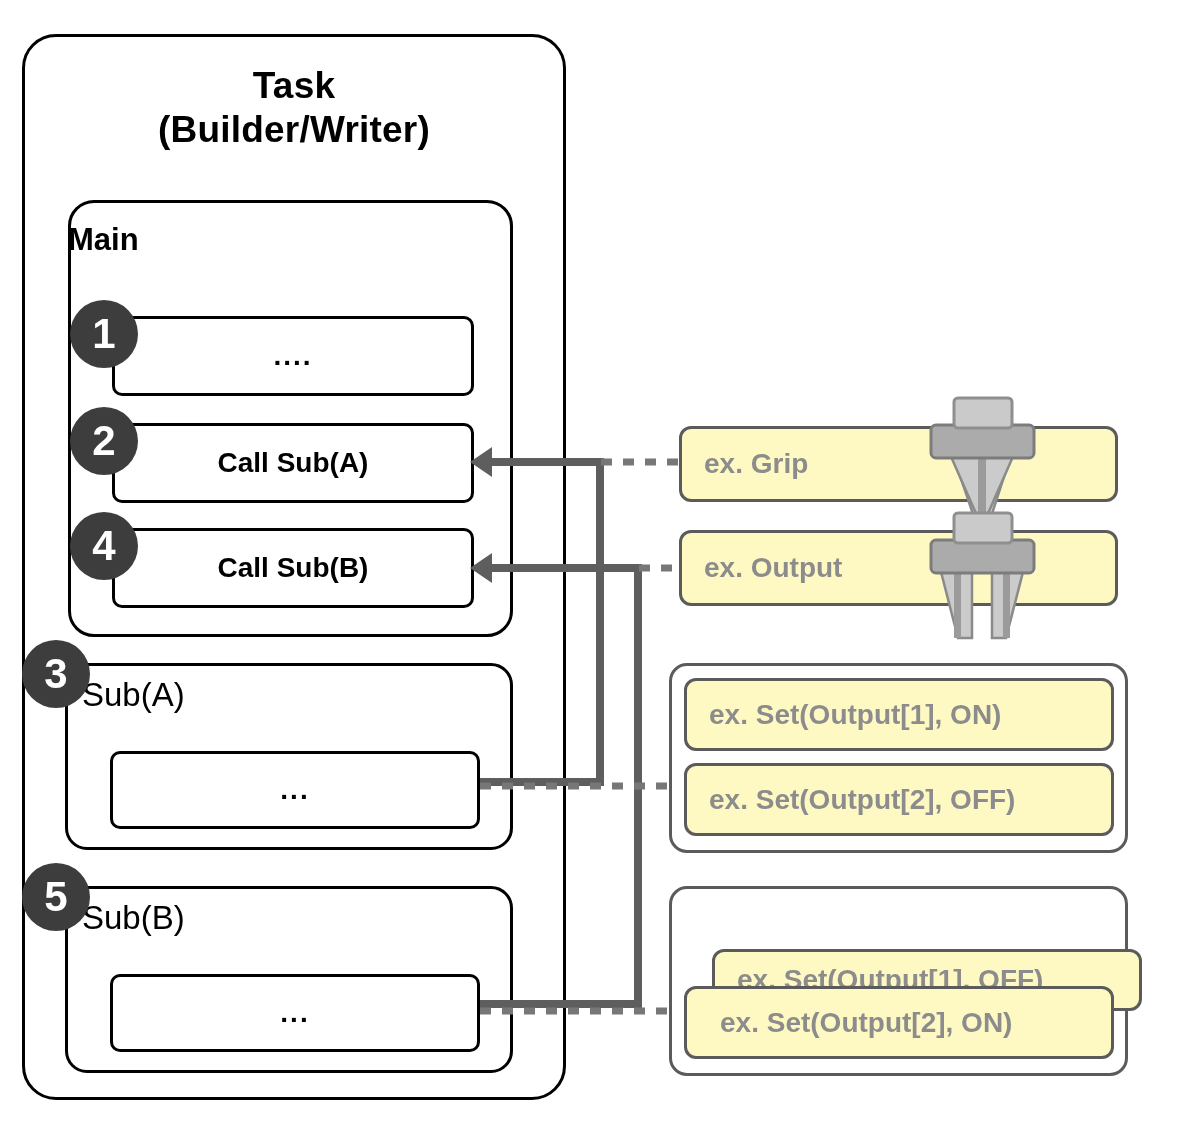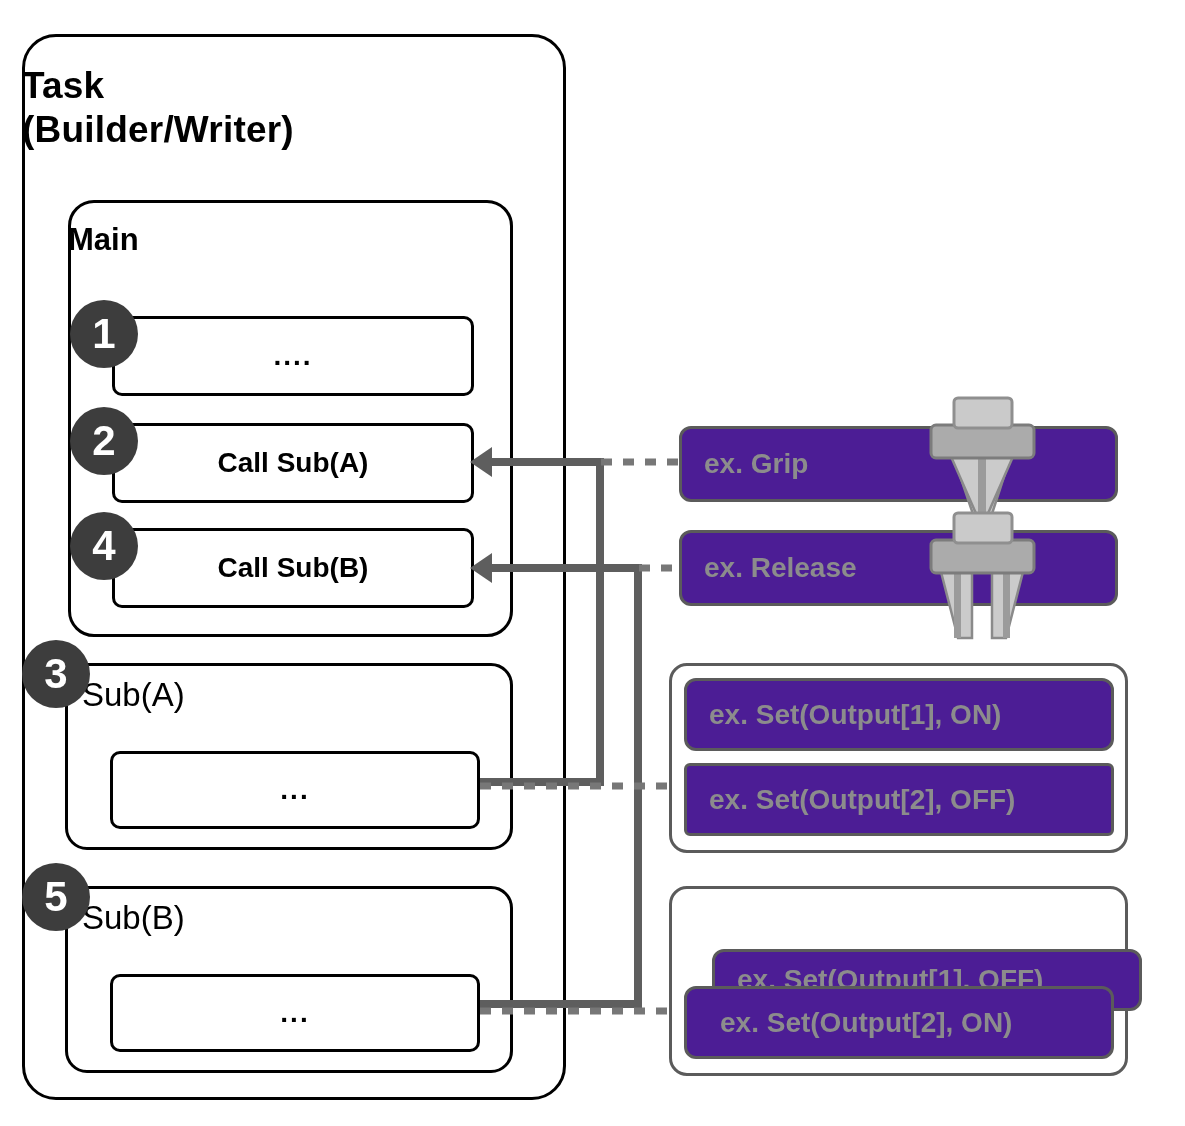--- a/index.html
+++ b/index.html
@@ -47,21 +47,21 @@
     border: 3px solid #000000;
     border-radius: 10px;
     display: flex;
     align-items: center;
     justify-content: center;
   }
 
   
   .hdr-title {
     position: absolute;
-    text-align: left;
+    text-align: center;
     font-weight: bold;
     color: #000000;
     line-height: 1.18;
     font-size: 37px;
     letter-spacing: 0.2px;
   }
   .main-title {
     position: absolute;
     text-align: left;
     font-weight: bold;
@@ -104,21 +104,21 @@
     z-index: 40;
     line-height: 1;
   }
 
   
   .ex-box {
     position: absolute;
     box-sizing: border-box;
     border: 3px solid #5b5b5b;
     border-radius: 12px;
-    background: #4c1d95;
+    background: #fef9c3;
     display: flex;
     align-items: center;
     z-index: 12;
   }
   .ex-label {
     color: #8c8c8c;
     font-weight: bold;
     font-size: 28px;
     padding-left: 22px;
     white-space: nowrap;
@@ -209,28 +209,28 @@
     <line x1="639" y1="568" x2="678" y2="568" stroke="#777777" stroke-width="7" stroke-dasharray="11 11"></line>
     <line x1="480" y1="786" x2="672" y2="786" stroke="#777777" stroke-width="7" stroke-dasharray="11 11"></line>
     <line x1="480" y1="1011" x2="672" y2="1011" stroke="#777777" stroke-width="7" stroke-dasharray="11 11"></line>
   </svg>
 
   <div class="ex-box" style="left:679px; top:426px; width:439px; height:76px;">
     <span class="ex-label">ex. Grip</span>
   </div>
 
   <div class="ex-box" style="left:679px; top:530px; width:439px; height:76px;">
-    <span class="ex-label">ex. Release</span>
+    <span class="ex-label">ex. Output</span>
   </div>
 
   <div class="ex-group" style="left:669px; top:663px; width:459px; height:190px;"></div>
   <div class="ex-box" style="left:684px; top:678px; width:430px; height:73px;">
     <span class="ex-label">ex. Set(Output[1], ON)</span>
   </div>
-  <div class="ex-box" style="left:684px; top:763px; width:430px; height:73px;border-radius:6px;">
+  <div class="ex-box" style="left:684px; top:763px; width:430px; height:73px;">
     <span class="ex-label">ex. Set(Output[2], OFF)</span>
   </div>
 
   <div class="ex-group" style="left:669px; top:886px; width:459px; height:190px;"></div>
   <div class="ex-box" style="left:712px; top:901px; width:430px; height:62px;margin-top:48px;">
     <span class="ex-label">ex. Set(Output[1], OFF)</span>
   </div>
   <div class="ex-box" style="left:684px; top:986px; width:430px; height:73px;padding-left:11px;">
     <span class="ex-label">ex. Set(Output[2], ON)</span>
   </div>

